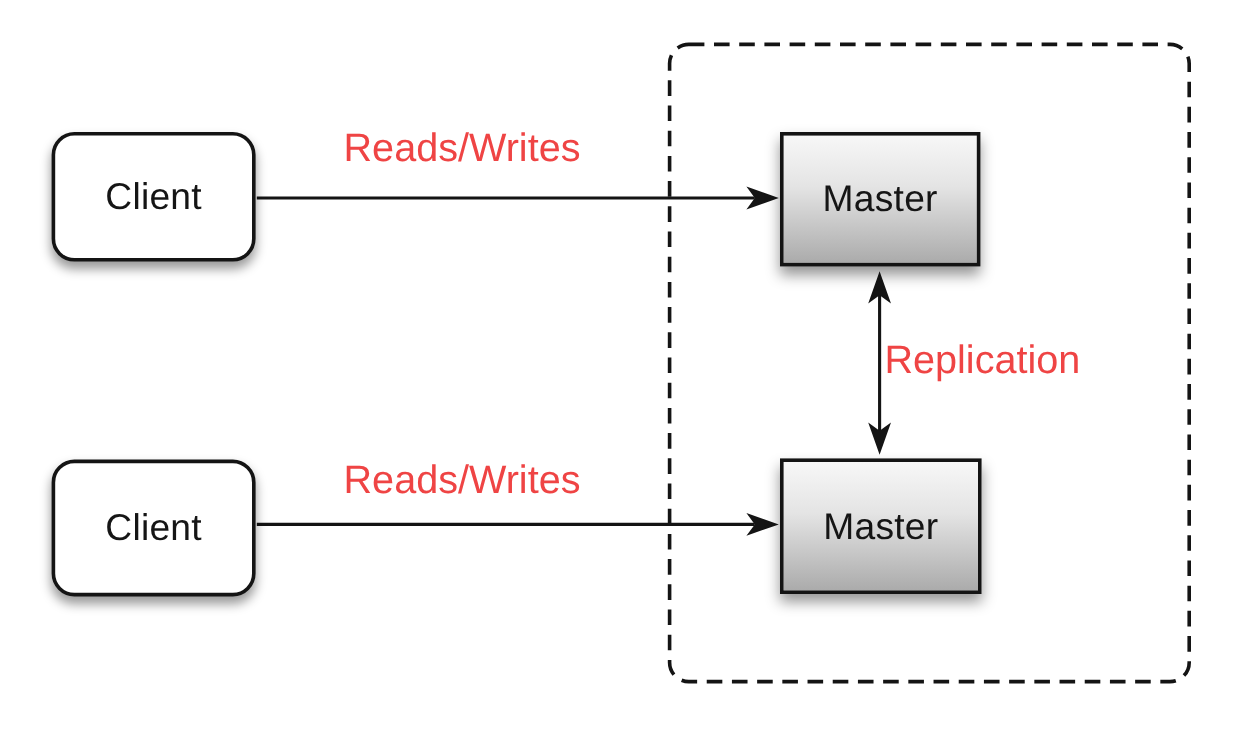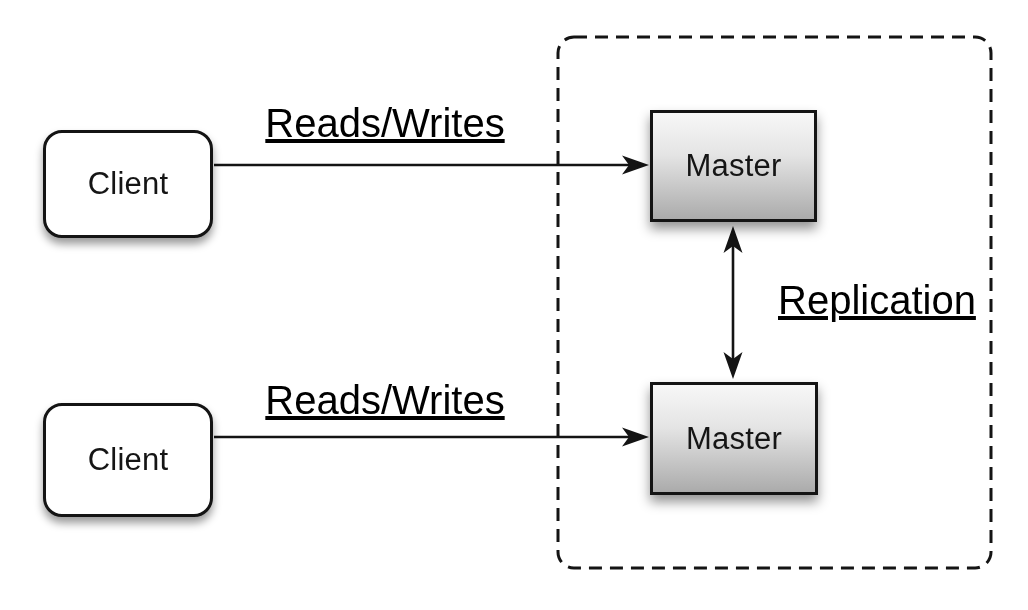--- a/index.html
+++ b/index.html
@@ -28,43 +28,41 @@
     box-sizing: border-box;
     font-size: 31px;
     color: #151515;
     letter-spacing: 0.2px;
   }
   .client {
     background: #ffffff;
     border: 3px solid #141414;
     border-radius: 19px;
     box-shadow: 0 6px 9px rgba(0,0,0,0.40);
-    margin-top: 20px;
   }
   .master {
     background: linear-gradient(to bottom, #f7f7f7 0%, #e4e4e4 40%, #ababab 100%);
     border: 3px solid #141414;
     box-shadow: 0 7px 11px rgba(0,0,0,0.42);
     text-align: right;
   }
   .client-top    { left: 43px;  top: 110px; width: 170px; height: 108px; }
   .client-bottom { left: 43px;  top: 383px; width: 170px; height: 114px; }
   .master-top    { left: 650px; top: 110px; width: 167px; height: 112px; }
   .master-bottom { left: 650px; top: 382px; width: 168px; height: 113px; }
   .edge-label {
     position: absolute;
-    font-size: 40px;
-    color: #000000;
+    font-size: 33px;
+    color: #ef4444;
     line-height: 34px;
     white-space: nowrap;
-    text-decoration: underline;
   }
   .label-rw-top    { left: 240px; top: 106px; width: 290px; text-align: center; }
   .label-rw-bottom { left: 240px; top: 383px; width: 290px; text-align: center; }
-  .label-replication { left: 778px; top: 283px; }
+  .label-replication { left: 737px; top: 283px; }
 </style>
 </head>
 <body>
 
 <div class="canvas">
 
   <svg class="layer" width="1028" height="610" viewBox="0 0 1028 610">
 
     <rect x="558" y="37" width="433" height="531" rx="16" ry="16" fill="none" stroke-width="3" stroke-dasharray="13 8" stroke="#141414"></rect>
 

